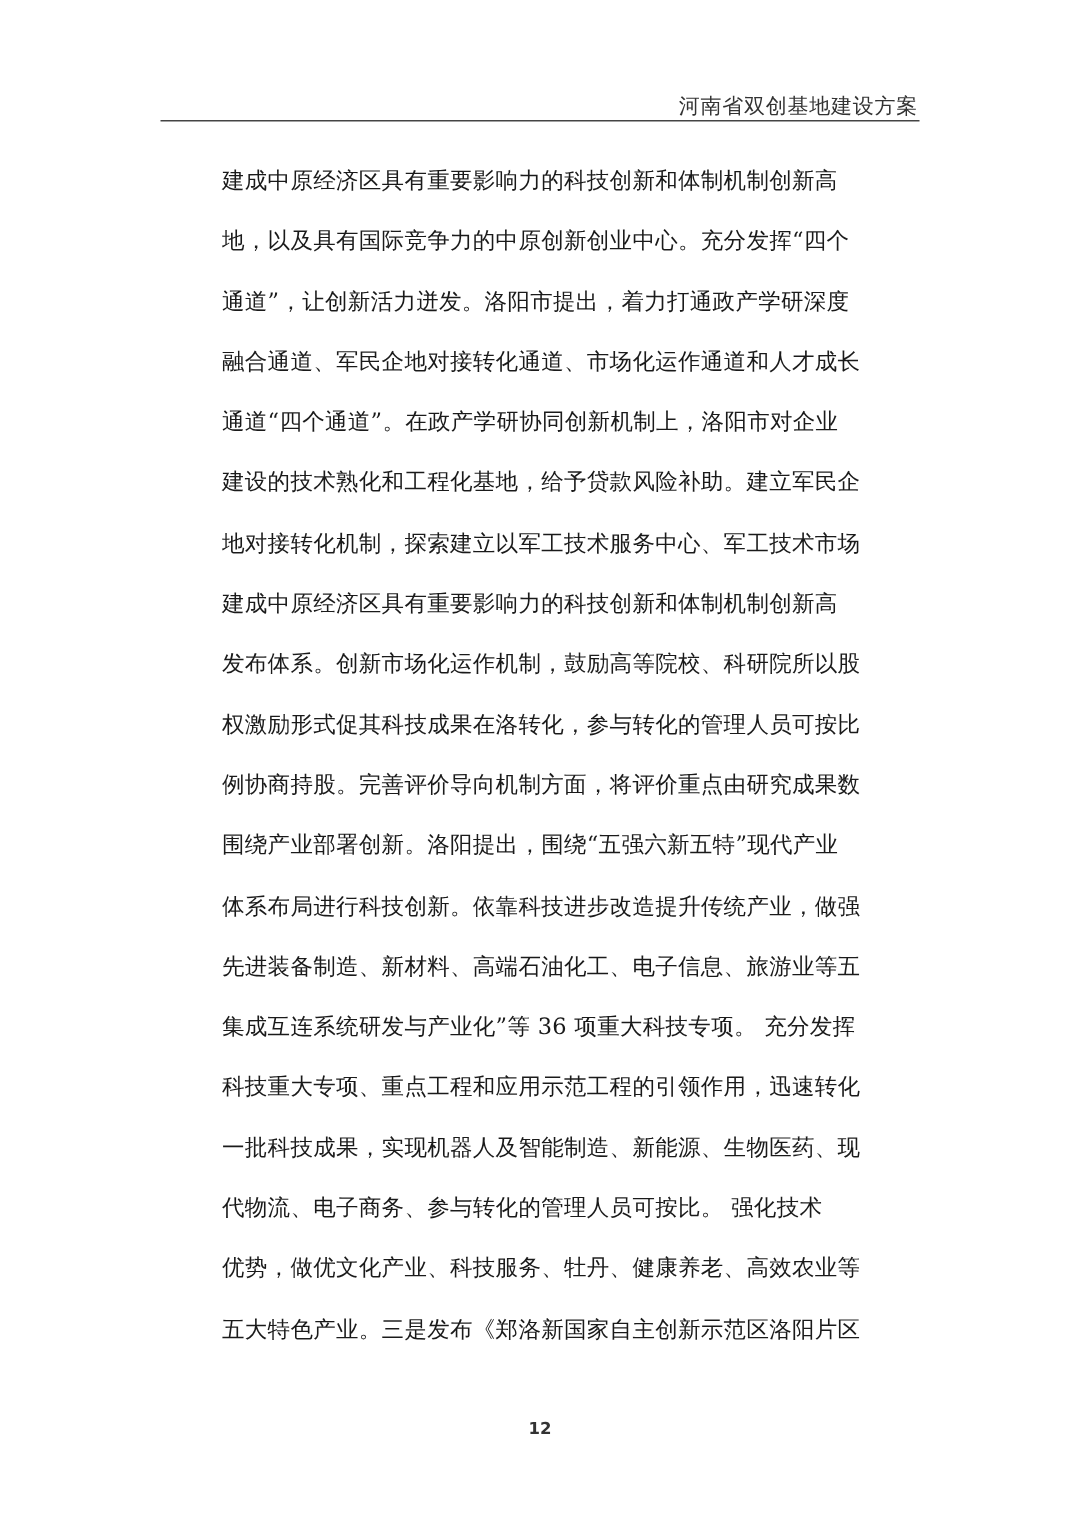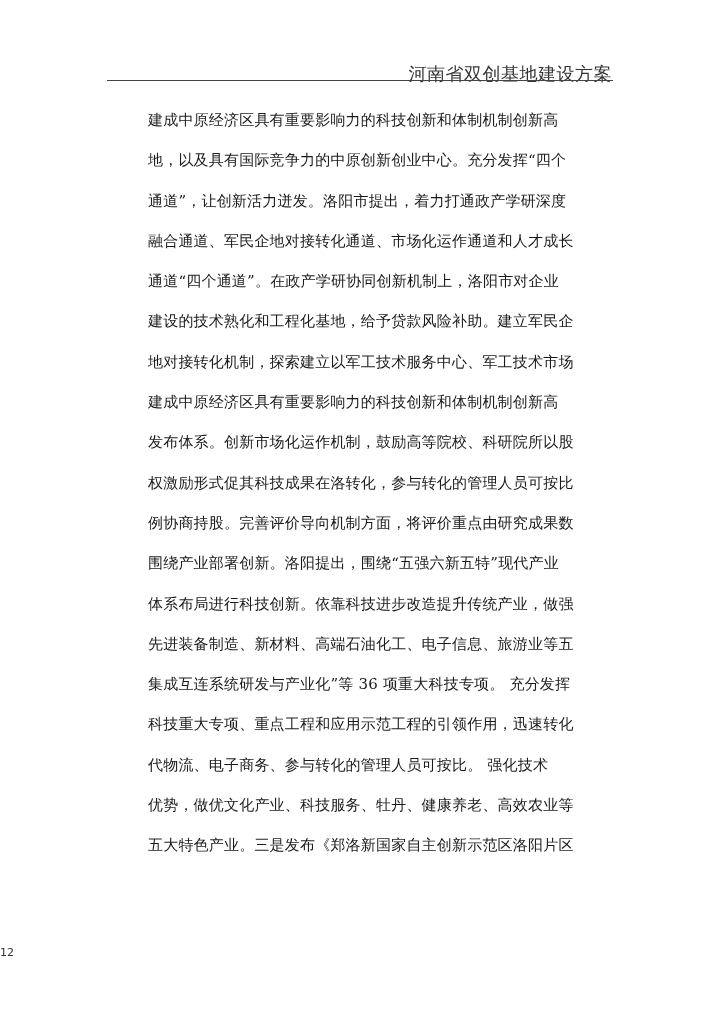--- a/index.html
+++ b/index.html
@@ -1,26 +1,26 @@
 <!DOCTYPE html>
 <html><head>
 <meta charset="utf-8">
 <style>
   html, body { margin: 0; padding: 0; background: #ffffff; }
   body { width: 720px; height: 1018px; position: relative; overflow: hidden;
          font-family: "DejaVu Serif", "Liberation Serif", serif; color: #1a1a1a; }
-  .header-title { position: absolute; right: 108px; top: 62px; font-size: 18px; color: #333;
+  .header-title { position: absolute; right: 108px; top: 62px; font-size: 14px; color: #333;
                   font-family: Liberation Serif, serif; letter-spacing: 0.5px; text-align: right; }
   .header-rule { position: absolute; left: 107px; width: 506px; top: 80px; height: 0;
                  border-top: 1px solid #444; }
   .body-text { position: absolute; left: 108px; top: 100px; width: 510px; }
   .line { height: 40.3px; line-height: 40.3px; font-size: 15px; white-space: nowrap;
           letter-spacing: 0.2px; margin-left: 40px; }
-  .page-number { position: absolute; top: 946px; left: 0; width: 720px; 
-                 font-size: 11px; color: #333; font-family: "DejaVu Sans", sans-serif; }
+  .page-number { position: absolute; top: 946px; left: 0; width: 720px; text-align: center;
+                 font-size: 11px; color: #333; font-family: "DejaVu Sans", sans-serif; font-weight: bold; }
 </style>
 </head>
 <body>
 
 <div>
   <div class="header-title">河南省双创基地建设方案</div>
   <div class="header-rule"></div>
 
   <div class="body-text">
     <div class="line">建成中原经济区具有重要影响力的科技创新和体制机制创新高</div>
@@ -32,20 +32,21 @@
     <div class="line">地对接转化机制，探索建立以军工技术服务中心、军工技术市场</div>
     <div class="line">建成中原经济区具有重要影响力的科技创新和体制机制创新高</div>
     <div class="line">发布体系。创新市场化运作机制，鼓励高等院校、科研院所以股</div>
     <div class="line">权激励形式促其科技成果在洛转化，参与转化的管理人员可按比</div>
     <div class="line">例协商持股。完善评价导向机制方面，将评价重点由研究成果数</div>
     <div class="line">围绕产业部署创新。洛阳提出，围绕“五强六新五特”现代产业</div>
     <div class="line">体系布局进行科技创新。依靠科技进步改造提升传统产业，做强</div>
     <div class="line">先进装备制造、新材料、高端石油化工、电子信息、旅游业等五</div>
     <div class="line">集成互连系统研发与产业化”等 36 项重大科技专项。 充分发挥</div>
     <div class="line">科技重大专项、重点工程和应用示范工程的引领作用，迅速转化</div>
+    <div class="line">一批科技成果，实现机器人及智能制造、新能源、生物医药、现</div>
     <div class="line">代物流、电子商务、参与转化的管理人员可按比。 强化技术</div>
     <div class="line">优势，做优文化产业、科技服务、牡丹、健康养老、高效农业等</div>
     <div class="line">五大特色产业。三是发布《郑洛新国家自主创新示范区洛阳片区</div>
 
   </div>
 
   <div class="page-number">12</div>
 </div>
 
 </body></html>

